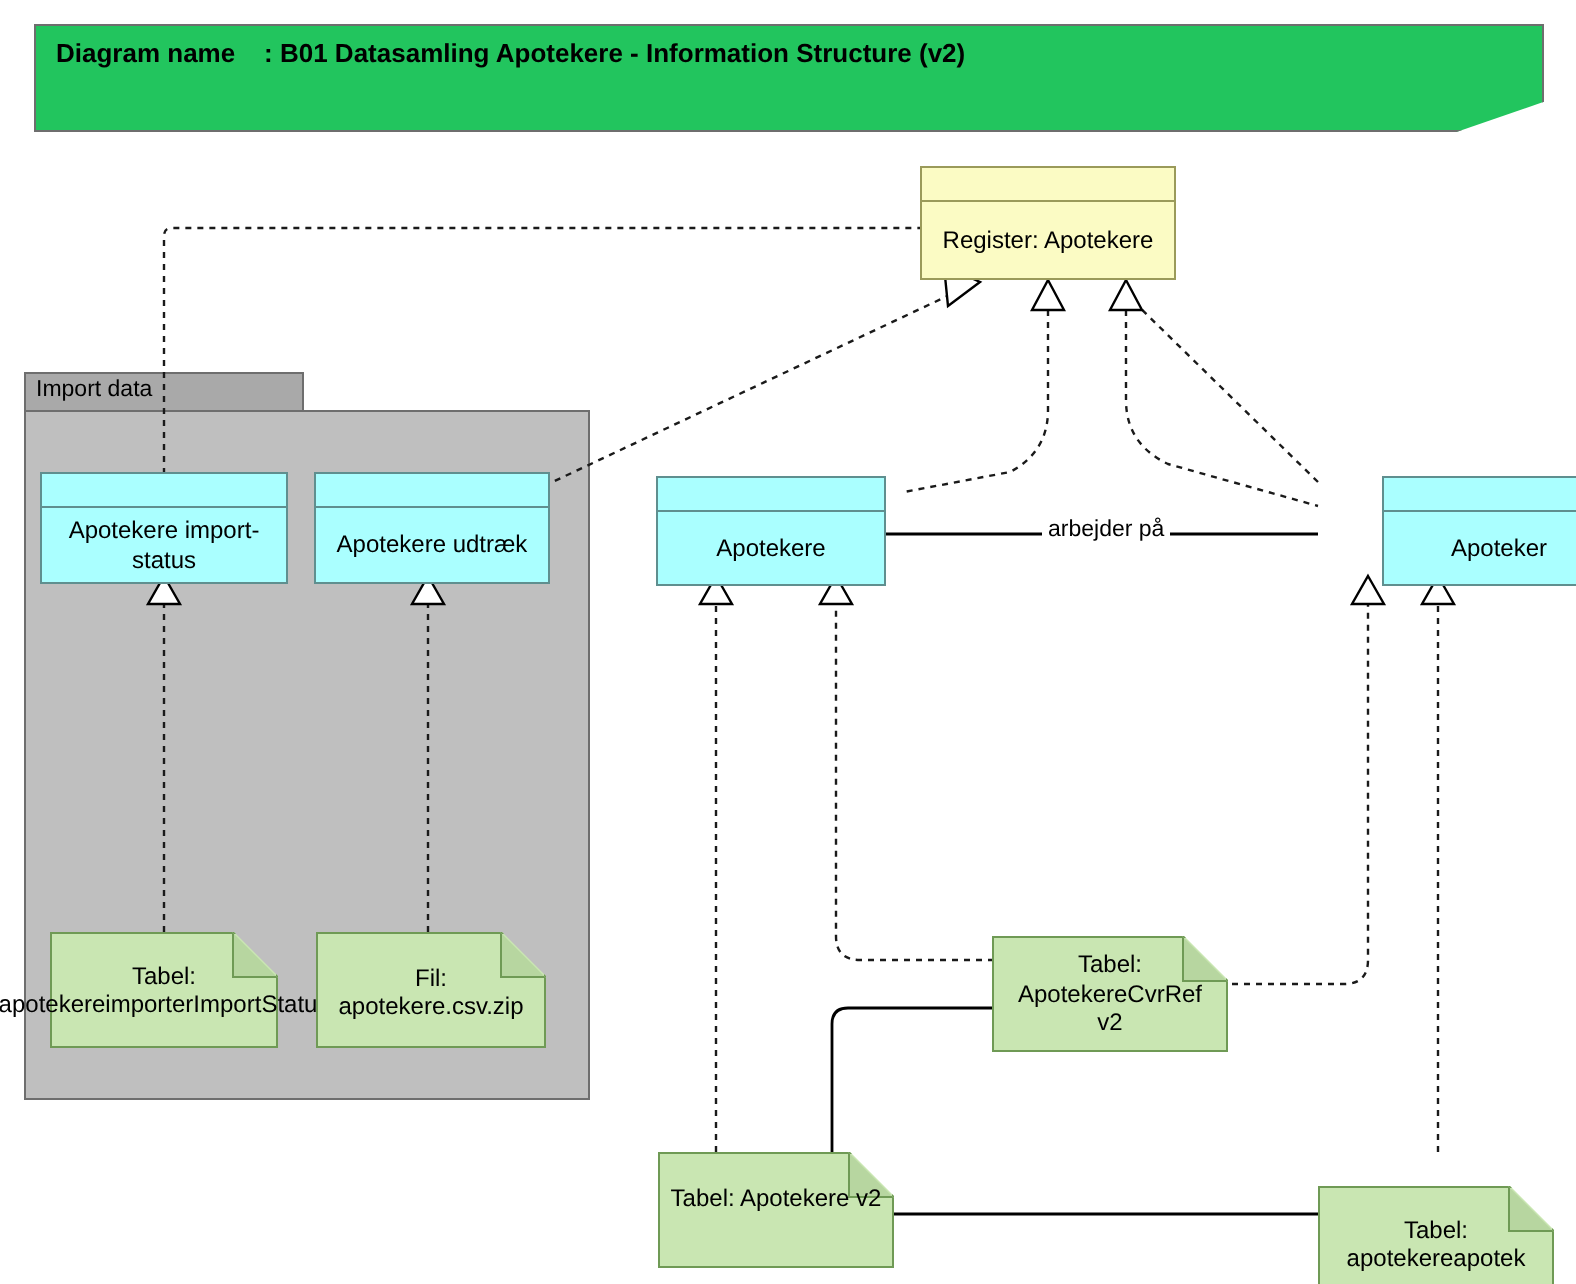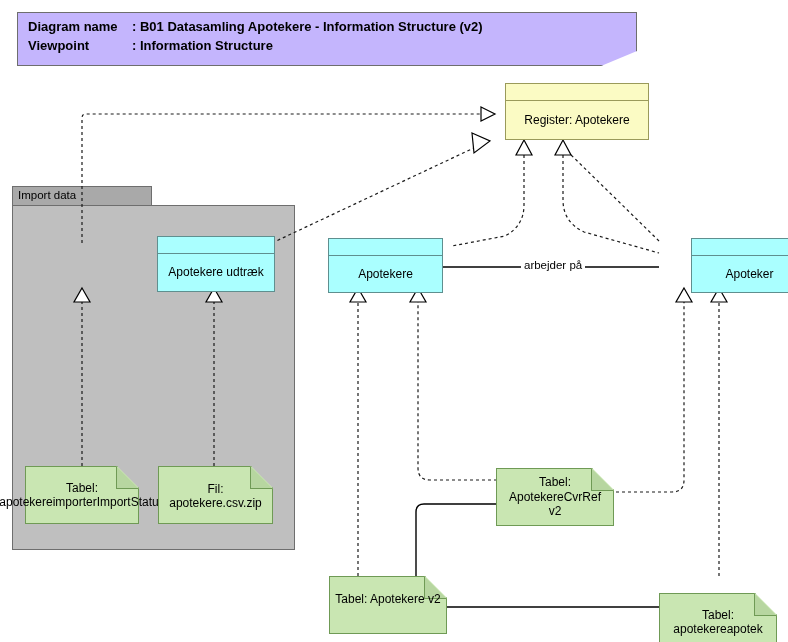--- a/index.html
+++ b/index.html
@@ -1,22 +1,22 @@
 <!DOCTYPE html>
 <html><head>
 <meta charset="utf-8">
 <style>
   html,body{margin:0;padding:0;background:#ffffff;}
   body{width:788px;height:642px;overflow:hidden;font-family:"Liberation Sans",sans-serif;}
   #canvas{position:relative;width:788px;height:642px;background:#ffffff;}
 
   
   .titlebar{
-    position:absolute;left:17px;top:12px;width:620px;height:54px;
-    background:#c4b5fd;border:1px solid #6e6e6e;
+    position:absolute;left:17px;top:12px;width:755px;height:54px;
+    background:#22c55e;border:1px solid #6e6e6e;
     box-sizing:border-box;
     -webkit-clip-path:polygon(0 0,100% 0,100% 72%,94.2% 100%,0 100%);
     clip-path:polygon(0 0,100% 0,100% 72%,94.2% 100%,0 100%);
   }
   .titlebar .row{position:absolute;left:10px;font-weight:bold;font-size:13px;color:#000;white-space:pre;}
   .titlebar .row1{top:6px;}
   .titlebar .row2{top:25px;}
   .tb-lbl{display:inline-block;width:104px;}
 
   
@@ -74,21 +74,20 @@
     position:absolute;font-size:11.5px;color:#000;background:#fff;padding:0 3px;white-space:nowrap;
   }
 </style>
 </head>
 <body>
 
 <div id="canvas">
 
   <div class="titlebar">
     <div class="row row1"><span class="tb-lbl">Diagram name</span><span>:</span> <span>B01 Datasamling Apotekere - Information Structure (v2)</span></div>
-    <div class="row row2"><span class="tb-lbl">Viewpoint</span><span>:</span> <span>Information Structure</span></div>
   </div>
 
   <div class="group" style="left:12px;top:186px;width:283px;height:364px;">
     <div class="tab">
         <span>Import data</span>
       </div>
     <div class="body"></div>
   </div>
 
   <svg class="edges">
@@ -140,25 +139,29 @@
 
     
     <path class="solid" d="M416 579 L416 512 Q416 504 424 504 L497 504"></path>
 
     
     <path class="solid" d="M447 607 L659 607"></path>
   </svg>
 
   <div class="edgelabel" style="left:521px;top:259px;text-align:right;">arbejder på</div>
 
-  <div class="node yellow" style="left:505px;top:83px;width:144px;height:57px;">
+  <div class="node yellow" style="left:460px;top:83px;width:128px;height:57px;">
     <div class="hdr"></div>
     <div class="lbl">Register: Apotekere</div>
   </div>
 
+  <div class="node cyan" style="left:20px;top:236px;width:124px;height:56px;">
+    <div class="hdr"></div>
+    <div class="lbl">Apotekere import-status</div>
+  </div>
 
   <div class="node cyan" style="left:157px;top:236px;width:118px;height:56px;">
     <div class="hdr"></div>
     <div class="lbl">Apotekere udtræk</div>
   </div>
 
   <div class="node cyan" style="left:328px;top:238px;width:115px;height:55px;">
     <div class="hdr"></div>
     <div class="lbl">Apotekere</div>
   </div>

